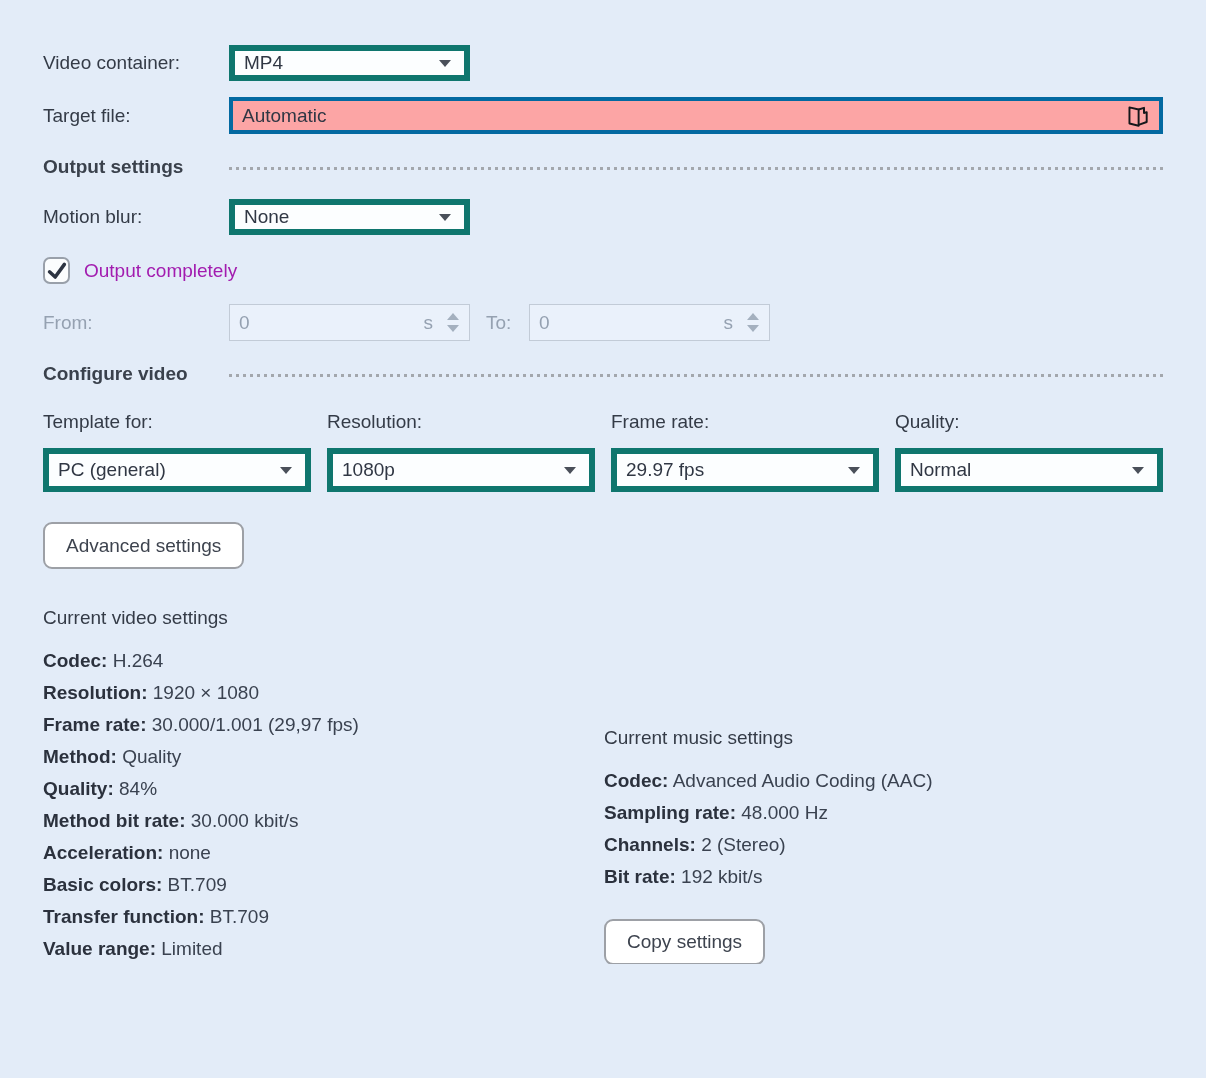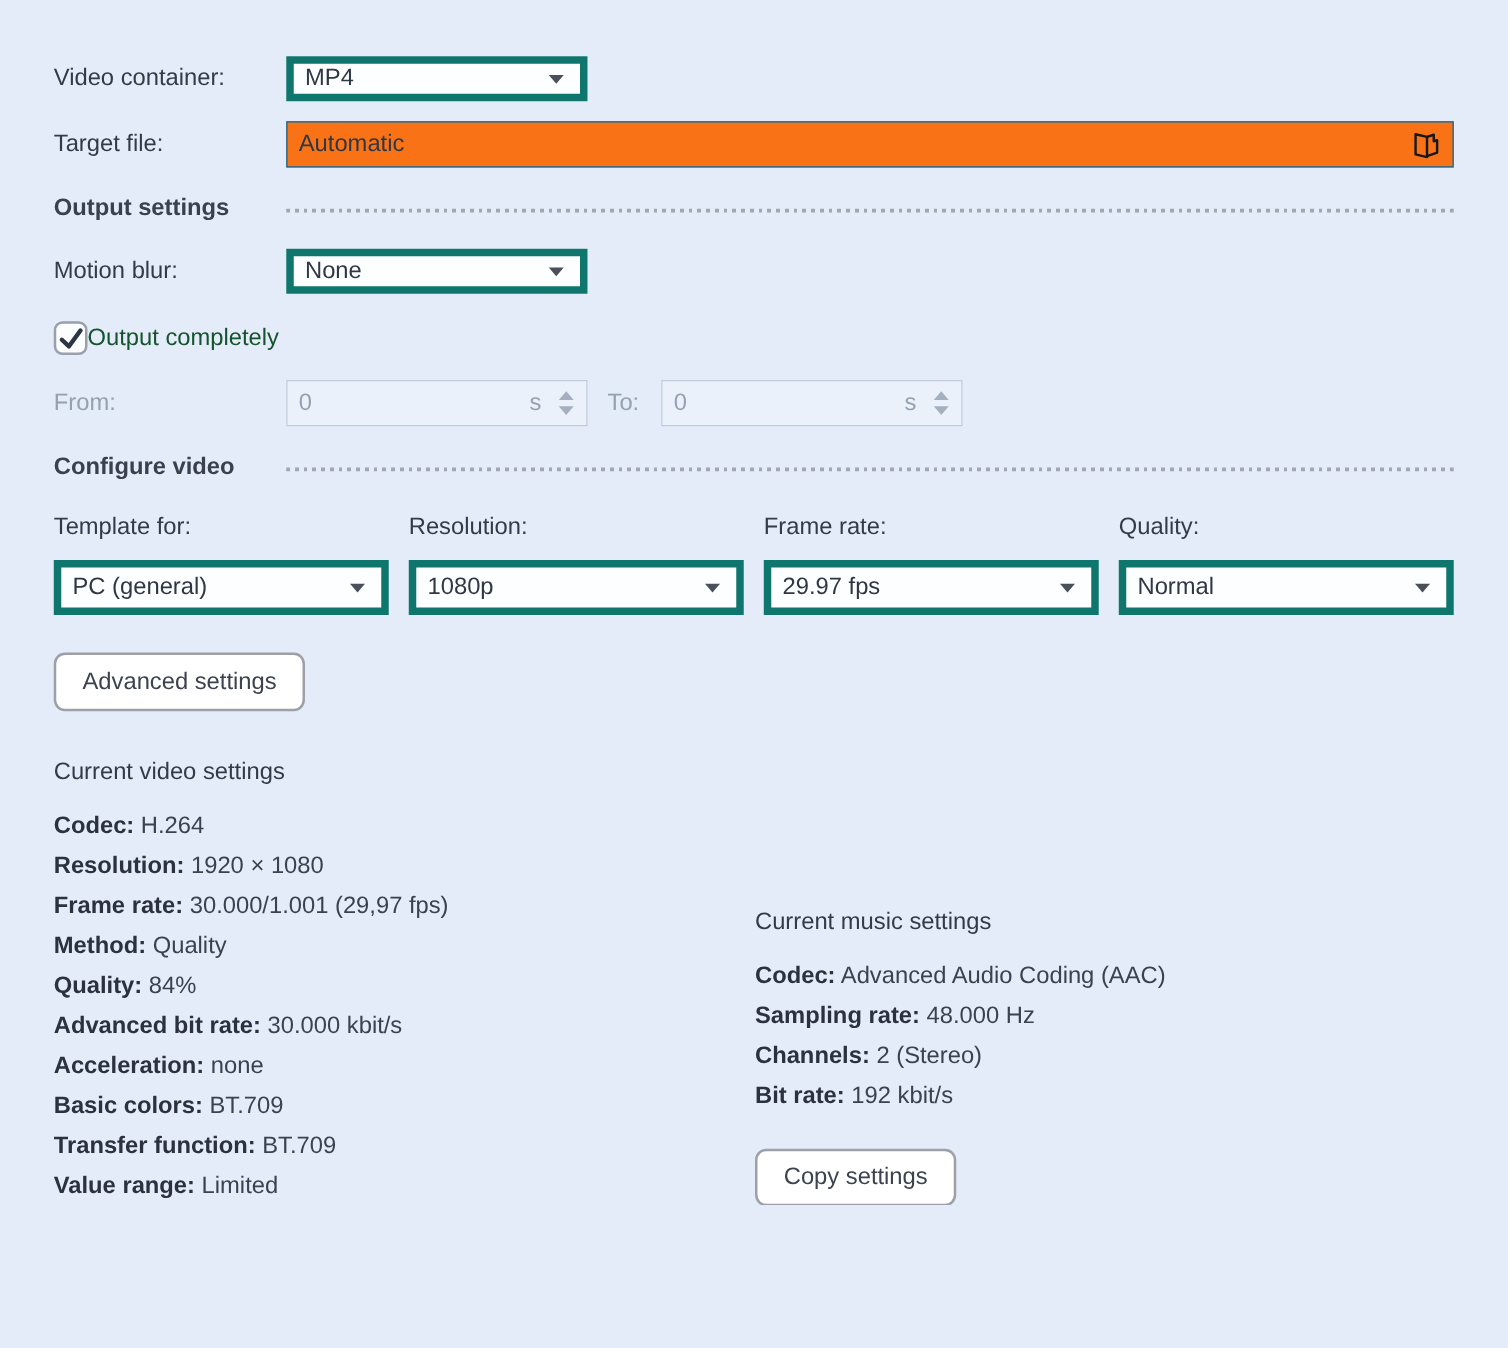--- a/index.html
+++ b/index.html
@@ -36,22 +36,22 @@
     border-left: 6px solid transparent;
     border-right: 6px solid transparent;
     border-top: 7px solid #4a505a;
   }
   .w241 { width: 241px; flex: 0 0 241px; }
 
   
   .text-input {
     flex: 1;
     height: 37px;
-    background: #f97316;
-    border: 1px solid #0369a1;
+    background: #fca5a5;
+    border: 4px solid #0369a1;
     display: flex; align-items: center;
     padding: 0 8px 0 9px;
   }
   .text-input .value { flex: 1; color: #303744; }
 
   
   .section-header { display: flex; align-items: center; }
   .section-title { font-weight: 700; color: #3a414c; white-space: nowrap; min-width: 172px; }
   .dots {
     flex: 1; height: 3px; margin-left: 14px; margin-top: 3px;
@@ -61,21 +61,21 @@
   
   .checkbox-row { display: flex; align-items: center; cursor: default; }
   .checkbox {
     width: 27px; height: 27px; flex: 0 0 27px;
     background: #fbfdfe;
     border: 2px solid #99a0aa;
     border-radius: 7px;
     display: flex; align-items: center; justify-content: center;
   }
   .checkbox svg { display: block; }
-  .checkbox-label { margin-left: 0; color: #14532d; }
+  .checkbox-label { margin-left: 14px; color: #a21caf; }
 
   
   .spin-input {
     width: 241px; flex: 0 0 241px;
     height: 37px;
     background: #eaf1fb;
     border: 1px solid #c2cbd7;
     display: flex; align-items: center;
     padding: 0 8px 0 9px;
   }
@@ -244,21 +244,21 @@
   <div class="info-cols mt38">
 
     <div class="info-col-video">
       <div class="info-title">Current video settings</div>
       <div class="info-list">
         <div><b>Codec:</b> <span class="val">H.264</span></div>
         <div><b>Resolution:</b> <span class="val">1920 × 1080</span></div>
         <div><b>Frame rate:</b> <span class="val">30.000/1.001 (29,97 fps)</span></div>
         <div><b>Method:</b> <span class="val">Quality</span></div>
         <div><b>Quality:</b> <span class="val">84%</span></div>
-        <div><b>Advanced bit rate:</b> <span class="val">30.000 kbit/s</span></div>
+        <div><b>Method bit rate:</b> <span class="val">30.000 kbit/s</span></div>
         <div><b>Acceleration:</b> <span class="val">none</span></div>
         <div><b>Basic colors:</b> <span class="val">BT.709</span></div>
         <div><b>Transfer function:</b> <span class="val">BT.709</span></div>
         <div><b>Value range:</b> <span class="val">Limited</span></div>
       </div>
     </div>
 
     <div class="info-col-music">
       <div class="info-title">Current music settings</div>
       <div class="info-list">

